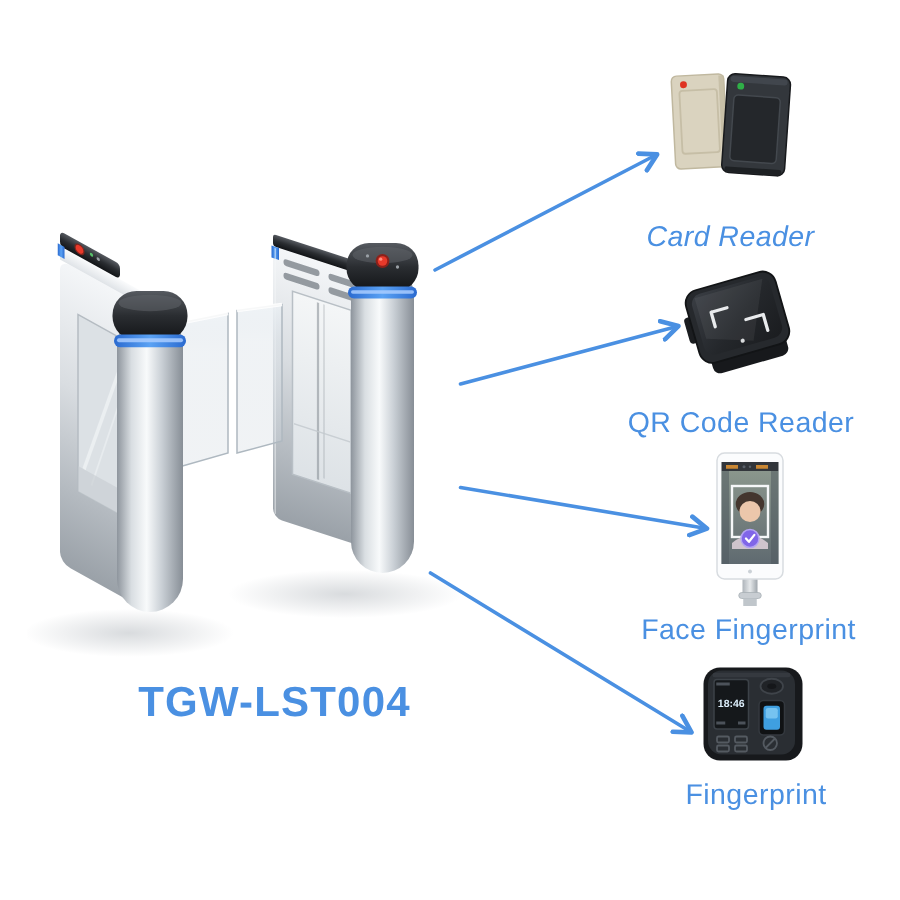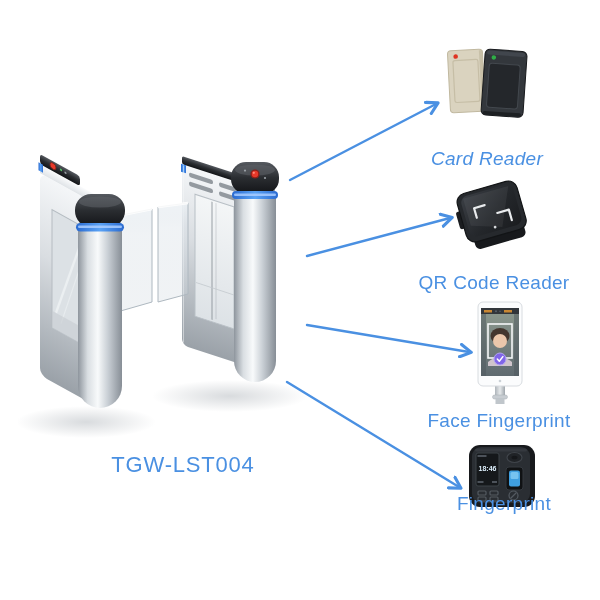--- a/index.html
+++ b/index.html
@@ -3,26 +3,26 @@
 <meta charset="utf-8">
 <style>
   html,body{margin:0;padding:0;}
   body{background:var(--background,#ffffff);font-family:"Liberation Sans",sans-serif;}
   .stage{position:relative;width:600px;height:600px;background:var(--background,#ffffff);overflow:hidden;}
   .turnstile{position:absolute;left:18px;top:132px;width:322px;height:330px;}
   .arrows{position:absolute;left:0;top:0;width:600px;height:600px;pointer-events:none;}
   .device{position:absolute;}
   .device svg{width:100%;height:100%;display:block;}
   .method-label{position:absolute;text-align:center;font-size:19px;font-weight:400;color:var(--accent,#4a90e2);letter-spacing:.3px;}
-  .model-text{position:absolute;left:73px;top:452px;width:220px;text-align:center;font-size:22px;font-weight:400;letter-spacing:.8px;color:var(--accent,#4a90e2);}
+  .model-text{position:absolute;left:73px;top:452px;width:220px;text-align:center;font-size:28px;font-weight:700;letter-spacing:.8px;color:var(--accent,#4a90e2);}
   .caption-text{position:absolute;left:28px;top:502px;width:335px;text-align:center;font-size:23px;font-weight:700;color:var(--caption-color,#3b82dc);}
   .lbl-card{left:412px;top:148px;width:150px;font-style:italic;}
   .lbl-qr{left:405px;top:259px;width:178px;margin-top:13px;}
   .lbl-face{left:408px;top:410px;width:182px;}
-  .lbl-fp{left:428px;top:493px;width:152px;}
+  .lbl-fp{left:428px;top:520px;width:152px;}
   .dev-card{left:441px;top:42px;width:88px;height:84px;}
   .dev-qr{left:452px;top:174px;width:84px;height:84px;}
   .dev-face{left:474px;top:300px;width:52px;height:105px;}
   .dev-fp{left:466px;top:442px;width:74px;height:72px;}
 </style>
 </head>
 <body>
 
 <div class="stage">
 

